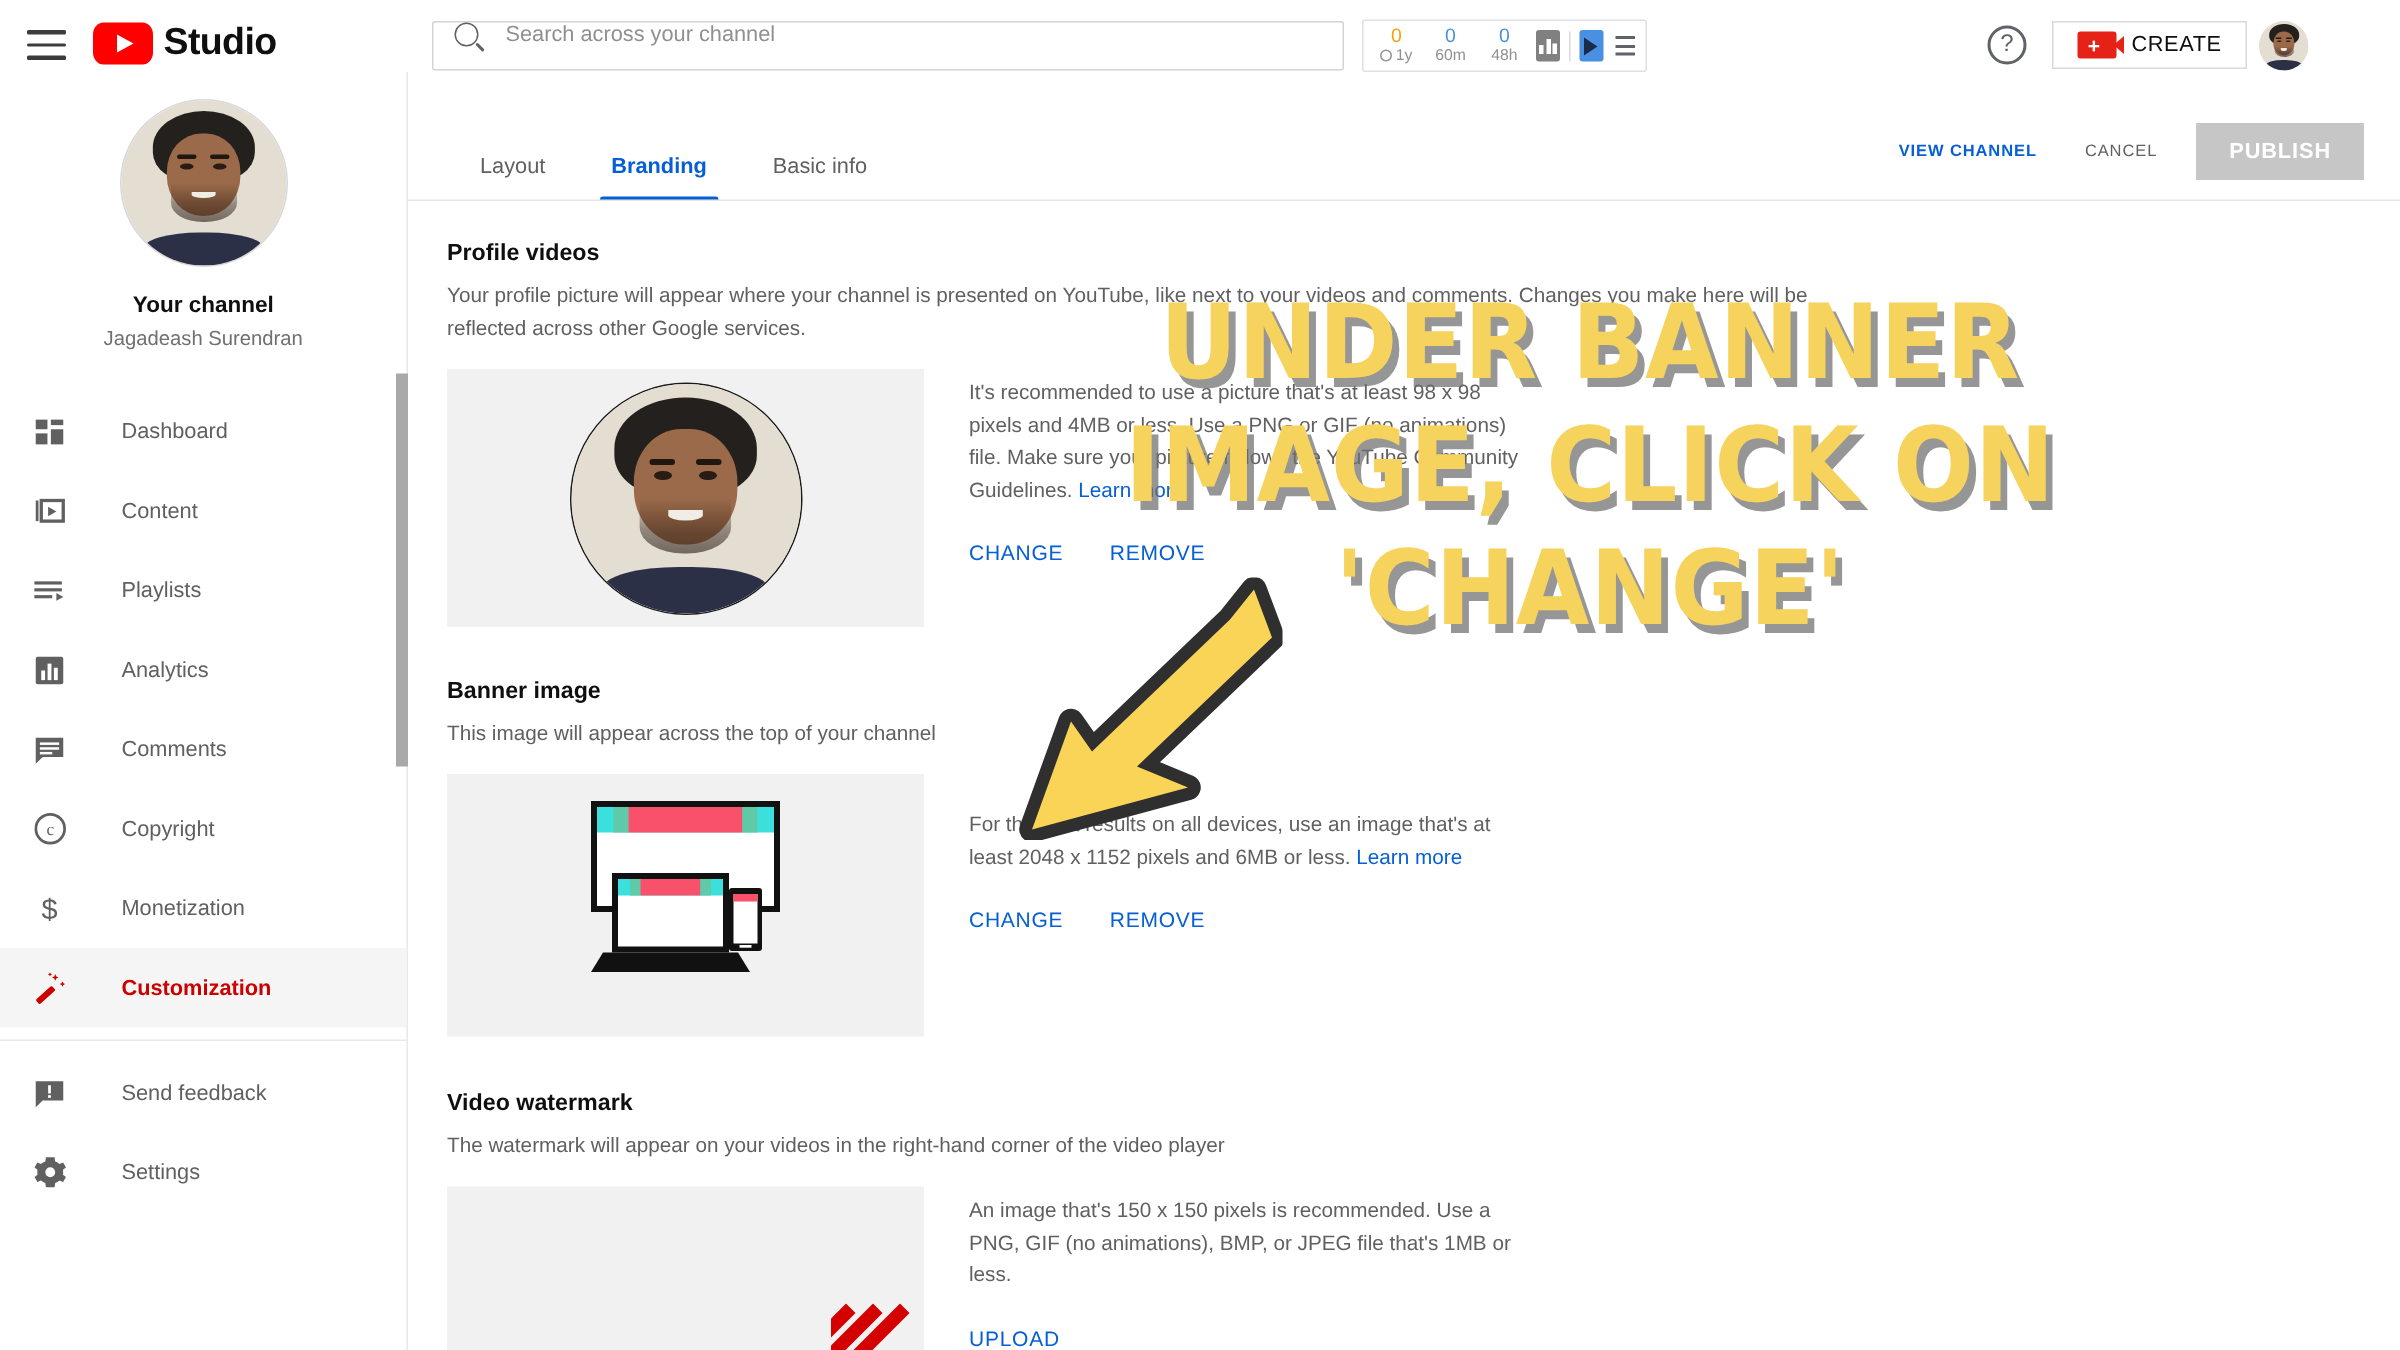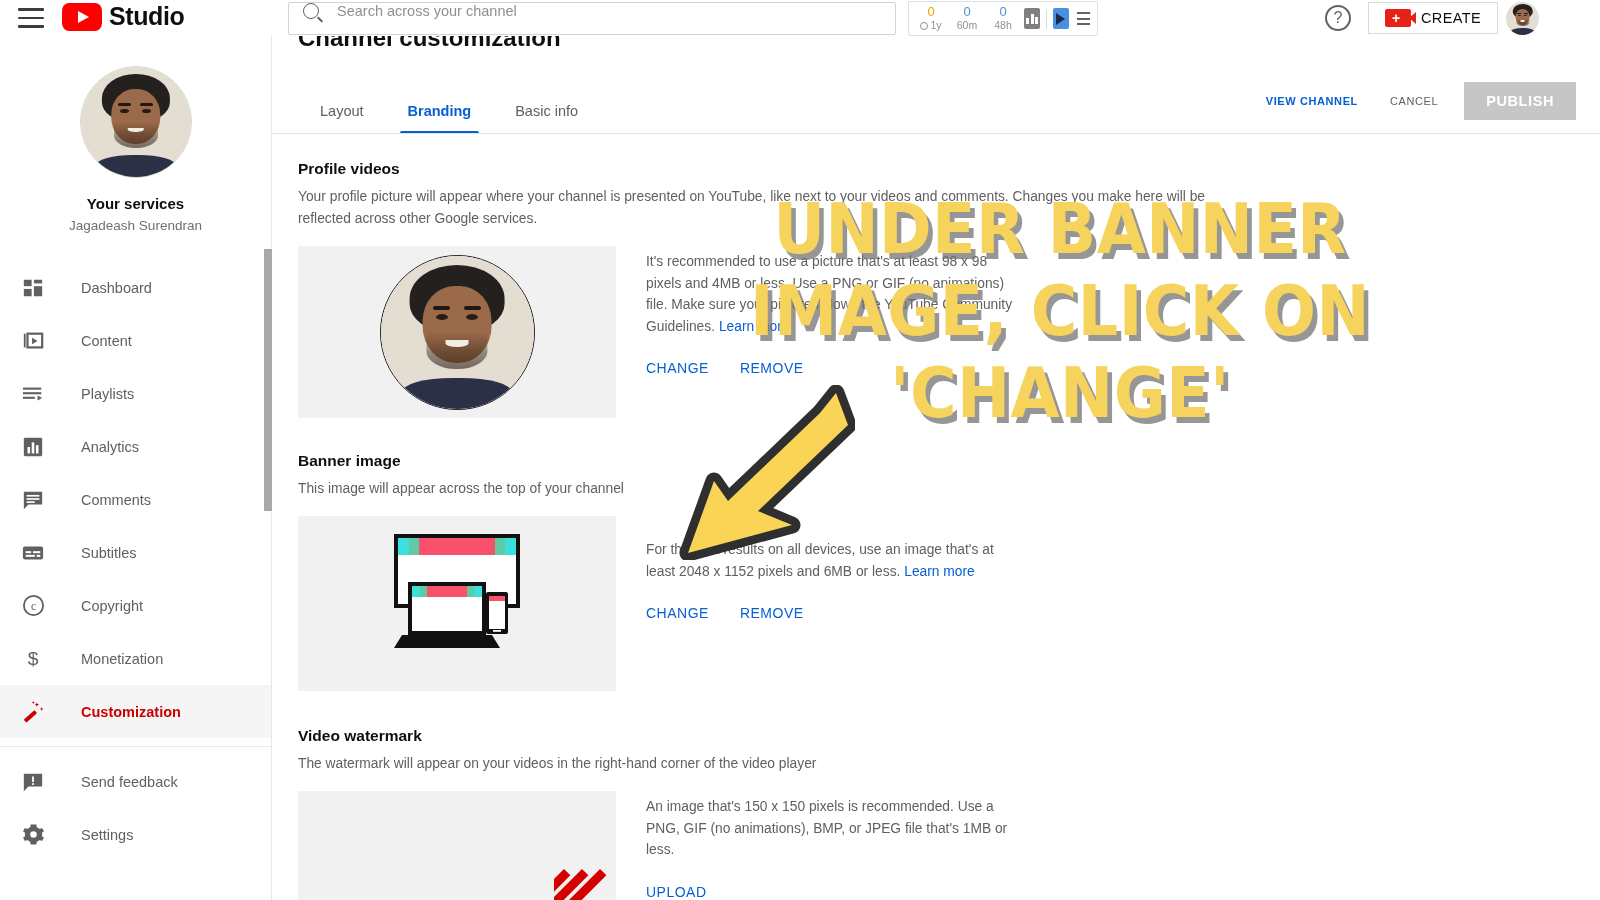--- a/index.html
+++ b/index.html
@@ -6,21 +6,21 @@
   html, body {
     width: 1600px; height: 900px;
     font-family: "Liberation Sans", sans-serif;
     background: #ffffff;
     overflow: hidden;
   }
   #app { position: relative; width: 1600px; height: 900px; }
 
   
   .topbar {
-    position: absolute; top: 0; left: 0; width: 1291px; height: 36px;
+    position: absolute; top: 12px; left: 0; width: 1291px; height: 36px;
     background: #fff; display: flex; align-items: center; z-index: 40;
   }
   .hamburger { position: absolute; left: 18px; top: 8px; width: 26px; height: 20px;
     display: flex; flex-direction: column; justify-content: space-between; cursor: pointer; }
   .hamburger span { display: block; height: 2.6px; background: #3c3c3c; border-radius: 1px; }
 
   .logo-wrap { position: absolute; left: 62px; top: 2px; display: flex; align-items: center; gap: 7px; cursor: pointer; }
   .yt-mark { width: 40px; height: 28px; background: #ff0000; border-radius: 7px/8px;
     display: flex; align-items: center; justify-content: center; }
   .yt-mark .tri { width: 0; height: 0; border-left: 11px solid #fff;
@@ -251,21 +251,21 @@
           <div class="p-face"></div>
         <div class="p-brow l"></div>
           <div class="p-brow r"></div>
         <div class="p-eye l"></div>
           <div class="p-eye r"></div>
         <div class="p-beard"></div>
           <div class="p-mouth"></div>
           <div class="p-shirt"></div>
       </div>
     </div>
-    <div class="ch-title">Your services</div>
+    <div class="ch-title">Your channel</div>
     <div class="ch-sub">Jagadeash Surendran</div>
 
     <div class="nav">
 
       <div class="nav-item">
         <span class="ic">
           <svg width="22" height="22" viewBox="0 0 24 24" class="svgic">
               <rect x="2" y="3" width="8.5" height="7"></rect>
               <rect x="13" y="3" width="9" height="4"></rect>
               <rect x="2" y="13" width="8.5" height="8"></rect>
@@ -315,32 +315,20 @@
           <svg width="22" height="22" viewBox="0 0 24 24" class="svgic">
               <path d="M2 3h20v14H7l-5 5z"></path>
               <rect x="5" y="6.5" width="14" height="1.8" fill="#fff"></rect>
               <rect x="5" y="10" width="14" height="1.8" fill="#fff"></rect>
               <rect x="5" y="13.4" width="9" height="1.8" fill="#fff"></rect>
             </svg>
         </span>
         <span class="lbl">Comments</span>
       </div>
 
-      <div class="nav-item">
-        <span class="ic">
-          <svg width="22" height="22" viewBox="0 0 24 24" class="svgic">
-              <rect x="1" y="5" width="22" height="14" rx="2"></rect>
-              <rect x="4" y="10" width="6" height="2.2" fill="#fff"></rect>
-              <rect x="12" y="10" width="8" height="2.2" fill="#fff"></rect>
-              <rect x="4" y="14" width="10" height="2.2" fill="#fff"></rect>
-              <rect x="16" y="14" width="4" height="2.2" fill="#fff"></rect>
-            </svg>
-        </span>
-        <span class="lbl">Subtitles</span>
-      </div>
 
       <div class="nav-item">
         <span class="ic">
           <svg width="23" height="23" viewBox="0 0 24 24">
               <circle cx="12" cy="12" r="10" fill="none" stroke="#606060" stroke-width="1.9"></circle>
               <text x="12" y="16.5" font-size="12" text-anchor="middle" fill="#606060" font-family="Liberation Serif, serif">c</text>
             </svg>
         </span>
         <span class="lbl">Copyright</span>
       </div>

